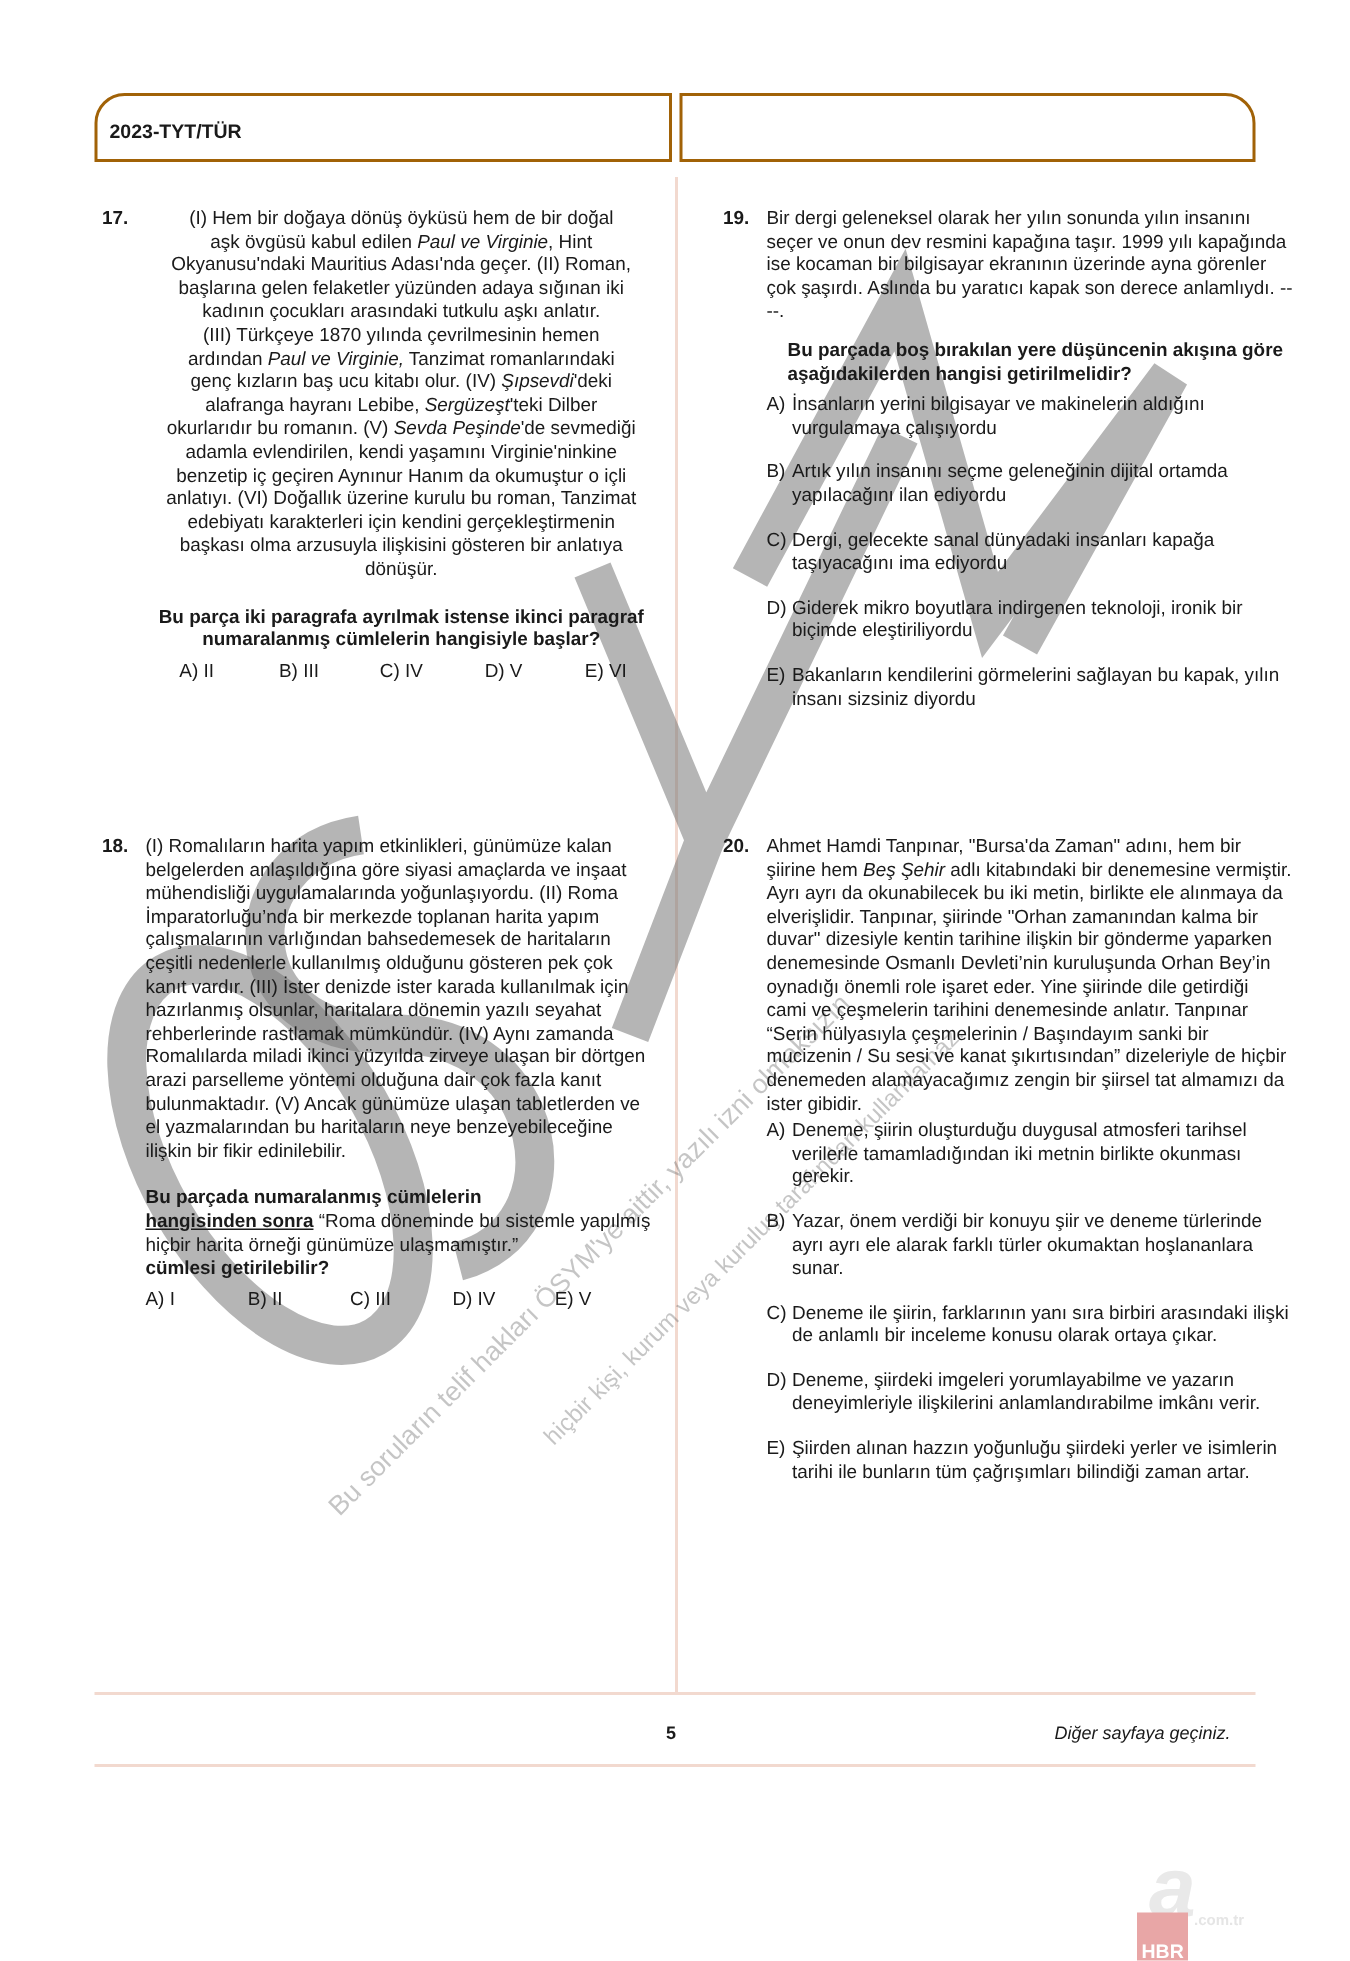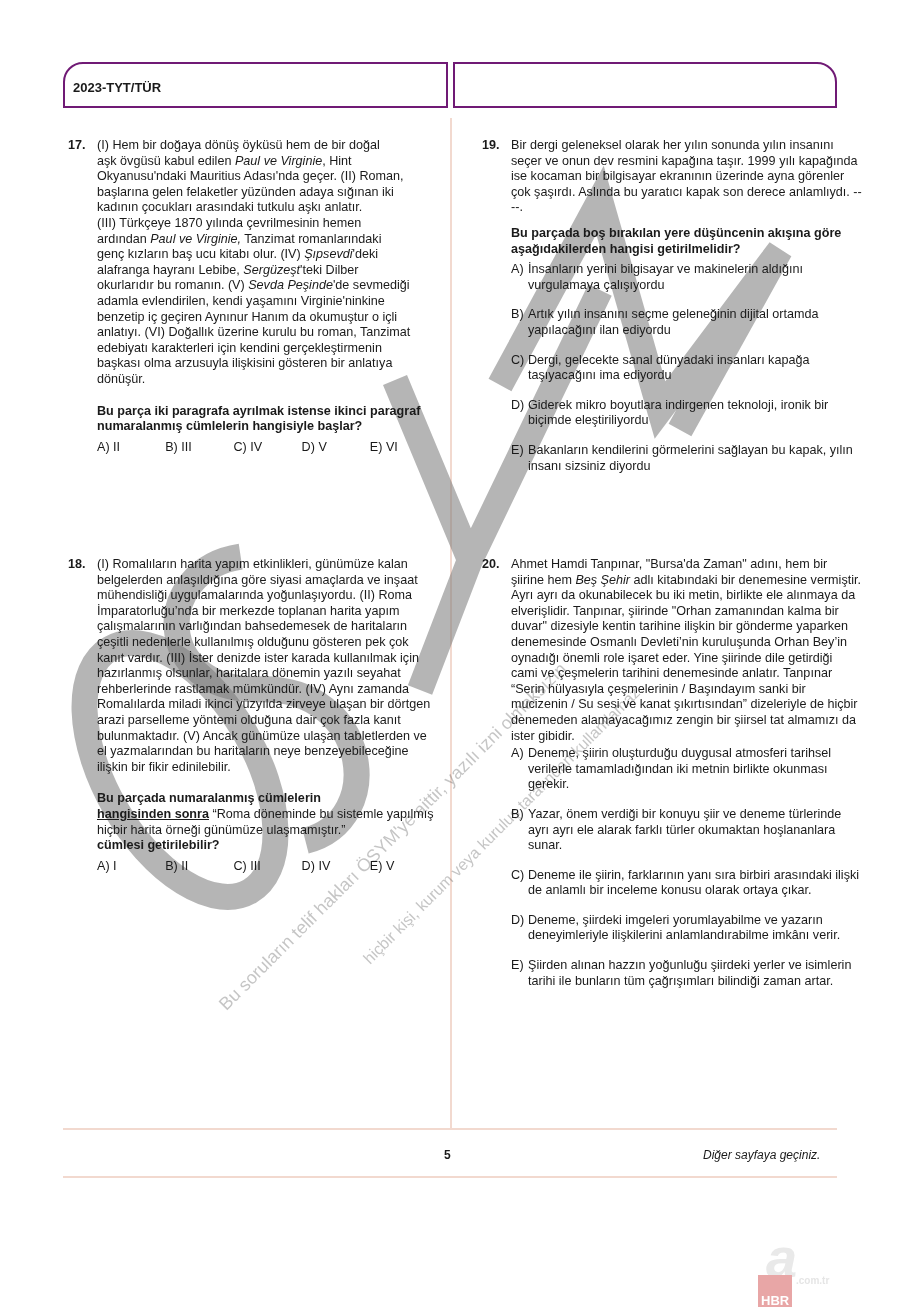--- a/index.html
+++ b/index.html
@@ -1,19 +1,19 @@
 <!DOCTYPE html>
 <html><head>
 <meta charset="utf-8">
 <style>
   * { box-sizing: border-box; margin: 0; padding: 0; }
   html, body { width: 900px; height: 1307px; background: #ffffff; overflow: hidden; }
   body { position: relative; font-family: "Liberation Sans", sans-serif; color: #1a1a1a; }
 
-  .header-box { position: absolute; top: 62px; height: 46px; border: 2px solid #701a75; border-bottom-width: 2px; }
+  .header-box { position: absolute; top: 62px; height: 46px; border: 2px solid #a16207; border-bottom-width: 2px; }
   .header-left { left: 63px; width: 385px; border-radius: 20px 0 0 0; }
   .header-right { left: 453px; width: 384px; border-radius: 0 20px 0 0; }
   .header-title { position: absolute; left: 8px; top: 16px; font-size: 13px; font-weight: bold; }
 
   .col-divider { position: absolute; left: 450px; top: 118px; width: 2px; height: 1010px; background: #f2d9cf; }
   .footer-line { position: absolute; left: 63px; width: 774px; height: 2px; background: #f2d9cf; }
 
   .question { position: absolute; font-size: 12.6px; line-height: 15.6px; }
   .q-num { position: absolute; left: 0; top: 0; font-weight: bold; }
   .q-body { margin-left: 29px; }
@@ -57,21 +57,21 @@
     <path d="M330 560 C 250 520, 180 620, 270 680 C 360 740, 300 860, 220 830" transform="rotate(-35 280 700)"></path>
 
     <path d="M395 380 L 470 560 M 600 290 L 470 560 L 420 690"></path>
 
     <path d="M500 385 L 600 200 L 660 410 L 780 250 L 680 430"></path>
   </g>
 </svg>
 <div class="wm-text" style="left:215px;top:1000px;transform:rotate(-45deg);">Bu soruların telif hakları ÖSYM'ye aittir, yazılı izni olmaksızın</div>
 <div class="wm-text" style="left:360px;top:955px;transform:rotate(-45deg);font-size:16px;">hiçbir kişi, kurum veya kuruluş tarafından kullanılamaz.</div>
 
-<div class="question" style="left:68px;top:138px;width:370px;">
+<div class="question" style="left:68px;top:138px;width:370px;text-align:center;">
   <span class="q-num">17.</span>
   <div class="q-body">
     <p>
       <span>(I) Hem bir doğaya dönüş öyküsü hem de bir doğal</span><br>
       <span>aşk övgüsü kabul edilen </span><em>Paul ve Virginie</em><span>, Hint</span><br>
       <span>Okyanusu'ndaki Mauritius Adası'nda geçer. (II) Roman,</span><br>
       <span>başlarına gelen felaketler yüzünden adaya sığınan iki</span><br>
       <span>kadının çocukları arasındaki tutkulu aşkı anlatır.</span><br>
       <span>(III) Türkçeye 1870 yılında çevrilmesinin hemen</span><br>
       <span>ardından </span><em>Paul ve Virginie,</em><span> Tanzimat romanlarındaki</span><br>
@@ -112,21 +112,21 @@
       <span>D) IV</span>
       <span>E)  V</span>
     </div>
   </div>
 </div>
 
 <div class="question" style="left:482px;top:138px;width:380px;">
   <span class="q-num">19.</span>
   <div class="q-body">
     <p>Bir dergi geleneksel olarak her yılın sonunda yılın insanını seçer ve onun dev resmini kapağına taşır. 1999 yılı kapağında ise kocaman bir bilgisayar ekranının üzerinde ayna görenler çok şaşırdı. Aslında bu yaratıcı kapak son derece anlamlıydı. ----.</p>
-    <p class="q-prompt" style="margin-top:10px;">Bu parçada boş bırakılan yere düşüncenin akışına göre aşağıdakilerden hangisi getirilmelidir?</p>
+    <p class="q-prompt" style="margin-top:10px;margin-left:14px;">Bu parçada boş bırakılan yere düşüncenin akışına göre aşağıdakilerden hangisi getirilmelidir?</p>
     <div>
       <div class="opt">
           <span class="opt-label">A)</span>
           <span class="opt-text">İnsanların yerini bilgisayar ve makinelerin aldığını vurgulamaya çalışıyordu</span>
         </div>
       <div class="opt">
           <span class="opt-label">B)</span>
           <span class="opt-text">Artık yılın insanını seçme geleneğinin dijital ortamda yapılacağını ilan ediyordu</span>
         </div>
       <div class="opt">

